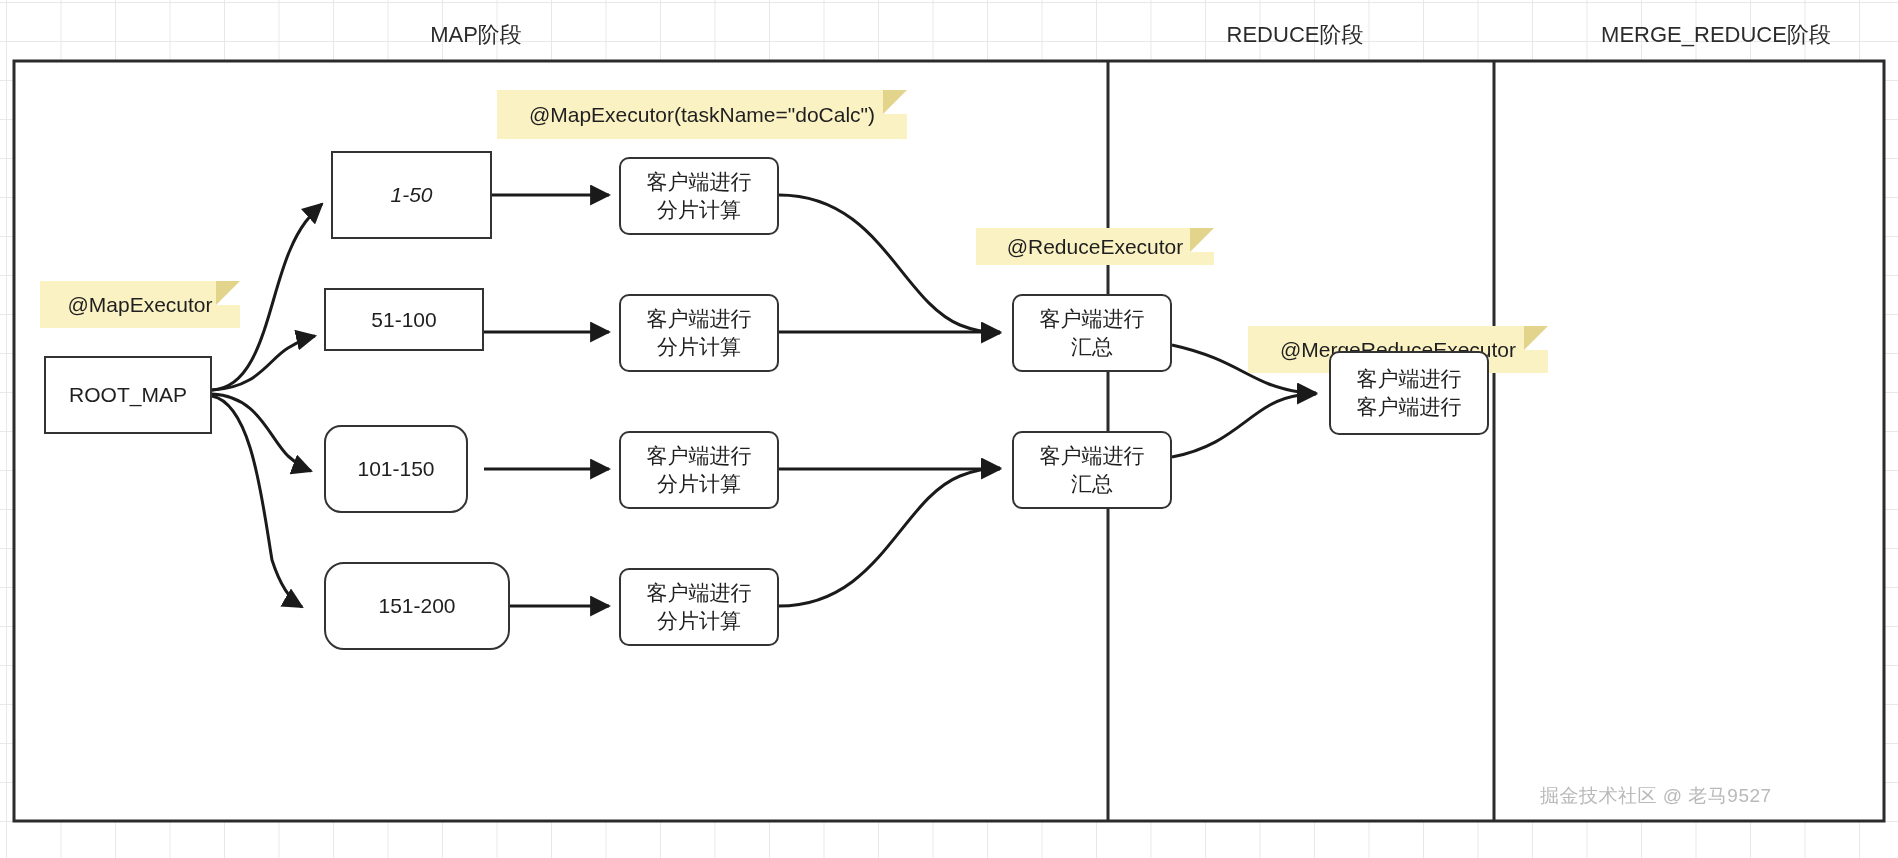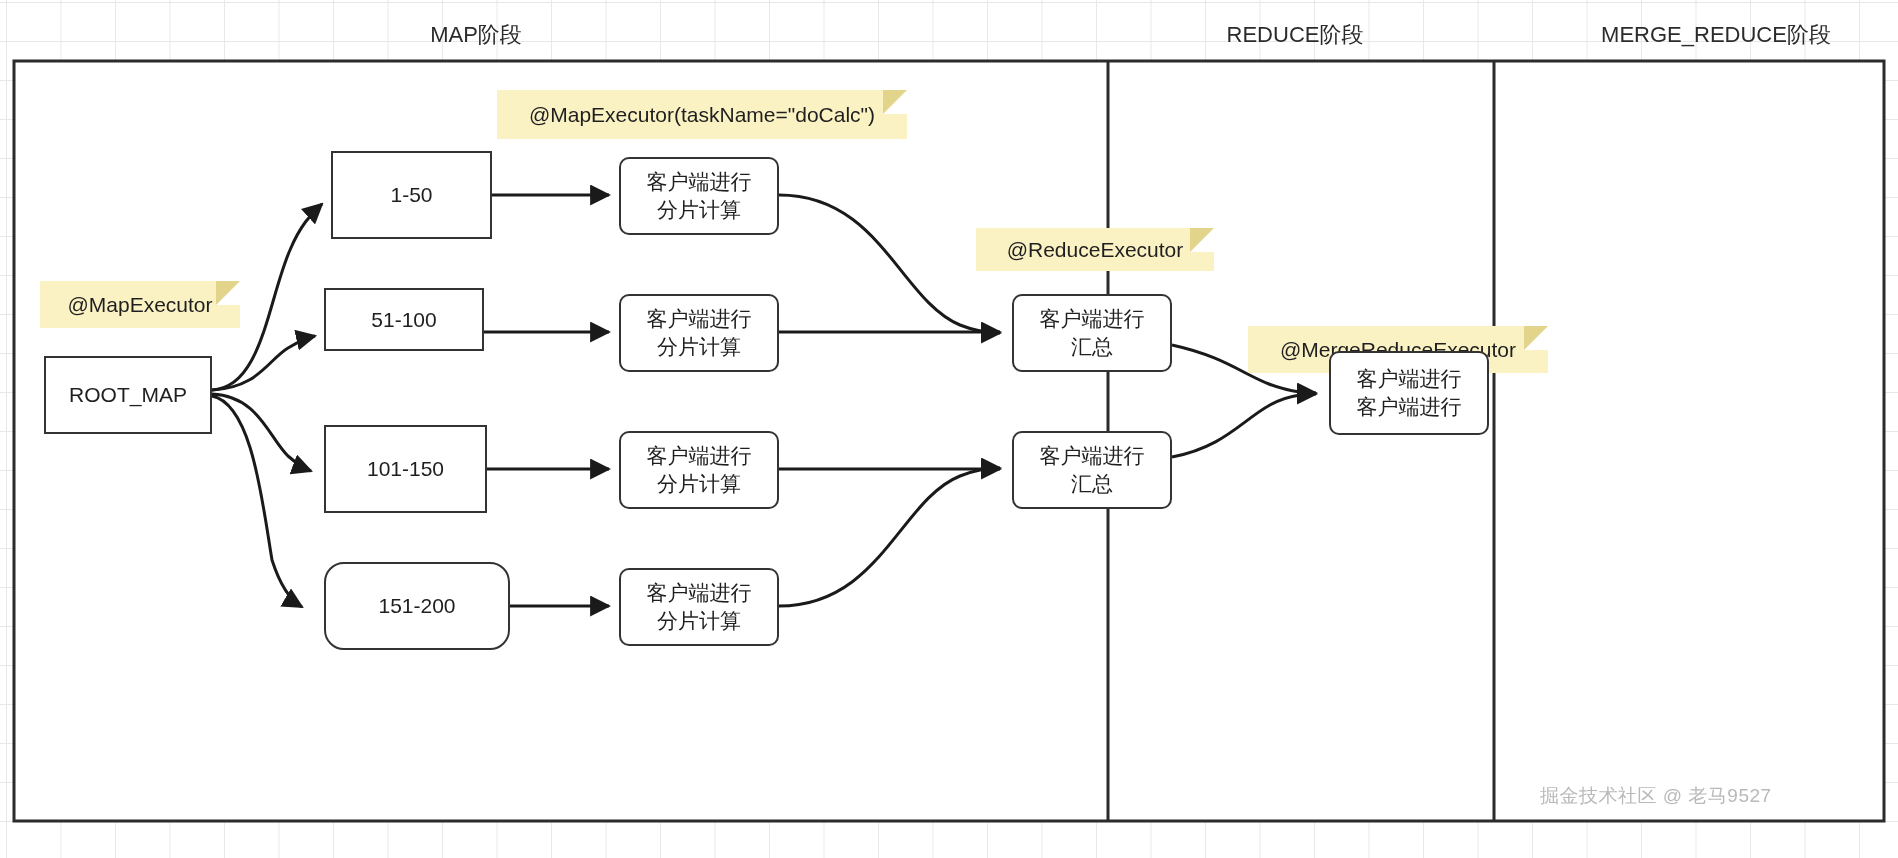--- a/index.html
+++ b/index.html
@@ -125,41 +125,41 @@
   <div class="note" style="left:40px; top:281px; width:200px; height:47px;">
     <span>@MapExecutor</span>
     <span class="fold"></span>
   </div>
 
   <div class="note" style="left:497px; top:90px; width:410px; height:49px;">
     <span>@MapExecutor(taskName="doCalc")</span>
     <span class="fold"></span>
   </div>
 
-  <div class="note" style="left:976px; top:228px; width:238px; height:43px;">
+  <div class="note" style="left:976px; top:228px; width:238px; height:37px;">
     <span>@ReduceExecutor</span>
     <span class="fold"></span>
   </div>
 
   <div class="note" style="left:1248px; top:283px; width:300px; height:47px;margin-top:43px;">
     <span>@MergeReduceExecutor</span>
     <span class="fold"></span>
   </div>
 
   <div class="node" style="left:44px; top:356px; width:168px; height:78px;">
     <span>ROOT_MAP</span>
   </div>
 
-  <div class="node" style="left:331px; top:151px; width:161px; height:88px;">
+  <div class="node" style="left:331px; top:151px; width:161px; height:88px;font-style:italic;">
     <span>1-50</span>
   </div>
   <div class="node" style="left:324px; top:288px; width:160px; height:63px;">
     <span>51-100</span>
   </div>
-  <div class="node" style="left:324px; top:425px; width:163px; height:88px;">
+  <div class="node" style="left:324px; top:425px; width:144px; height:88px;border-radius:17px;">
     <span>101-150</span>
   </div>
   <div class="node" style="left:324px; top:562px; width:186px; height:88px;border-radius:20px;">
     <span>151-200</span>
   </div>
 
   <div class="node rounded" style="left:619px; top:157px; width:160px; height:78px; flex-direction:column;">
     <span>客户端进行</span>
     <span>分片计算</span>
   </div>

